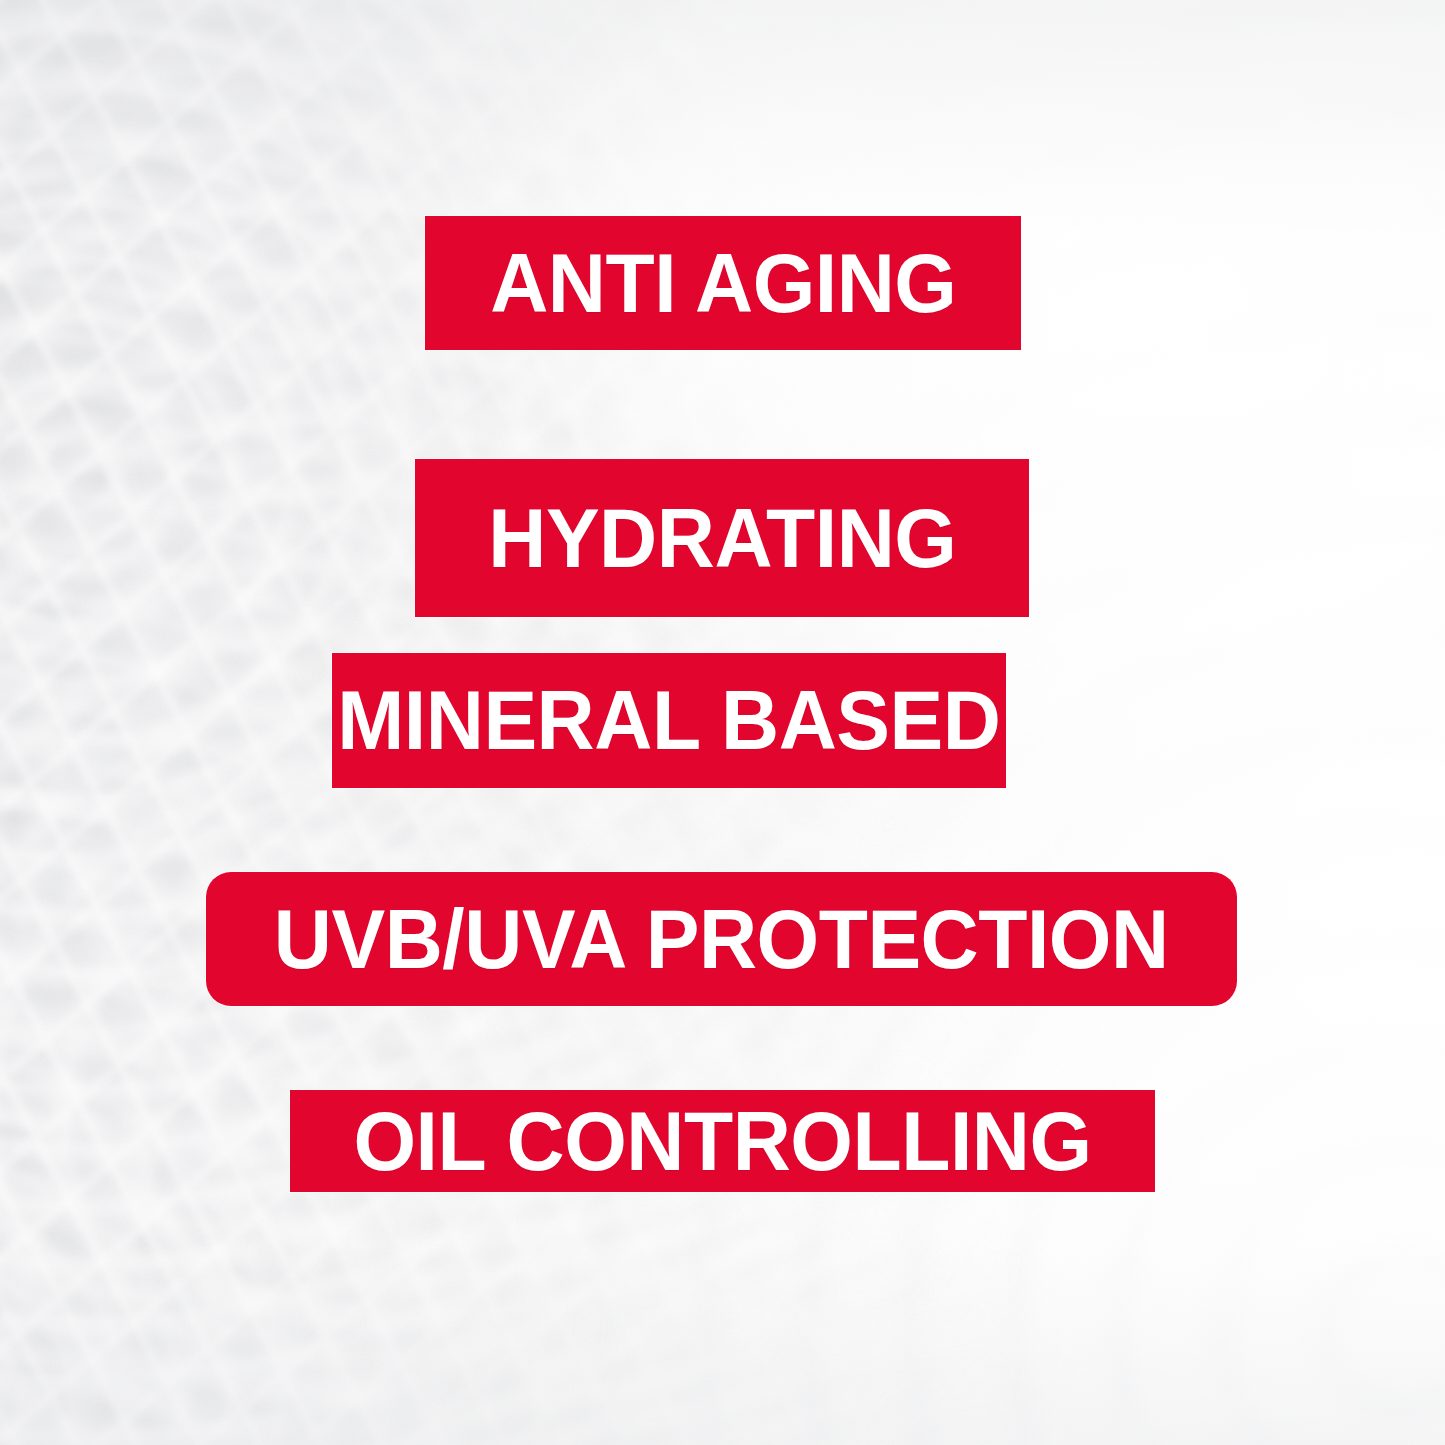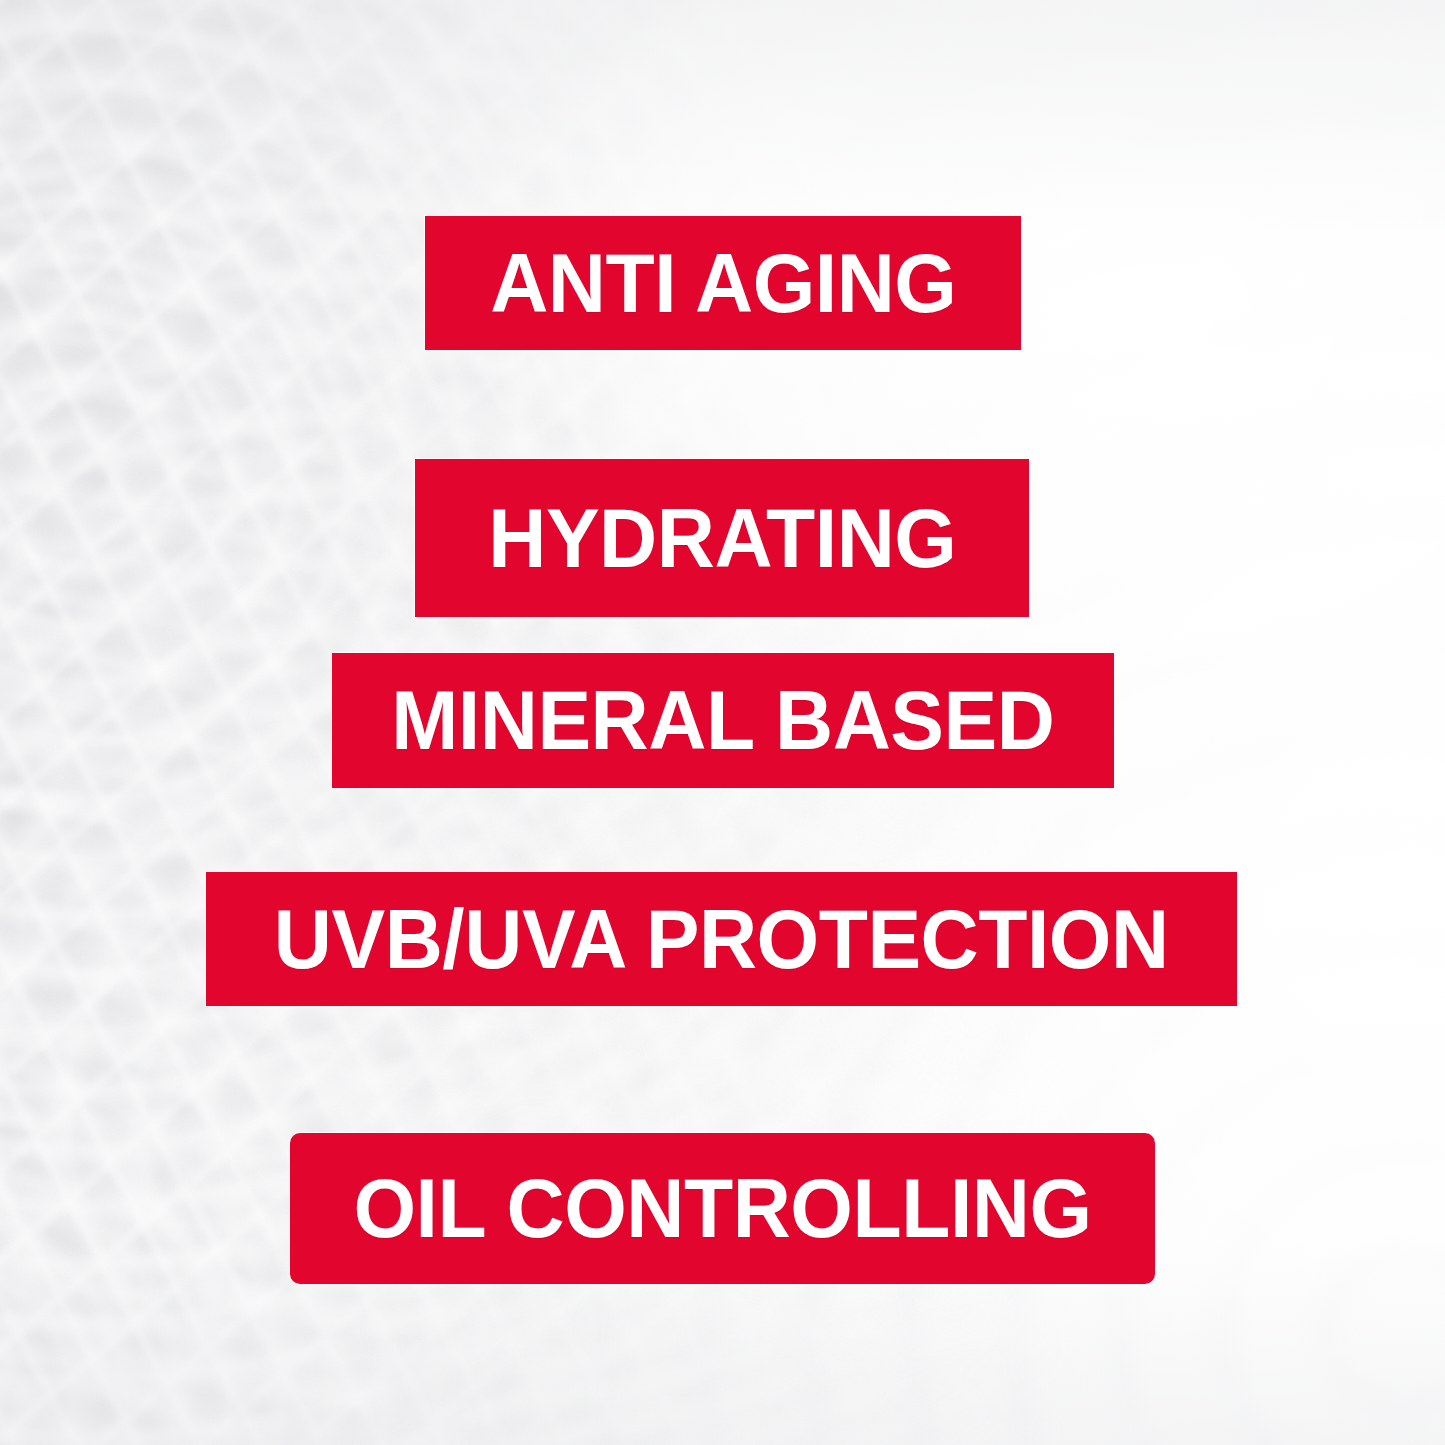--- a/index.html
+++ b/index.html
@@ -161,23 +161,23 @@
     letter-spacing: -0.5px;
     line-height: 1;
     white-space: nowrap;
     transform: scaleX(0.97);
     text-shadow: 0 1px 1px rgba(120,0,15,0.18);
   }
 
   
   #banner-1 { left: 425px;  top: 216px;  width: 596px;  height: 134px; }
   #banner-2 { left: 415px;  top: 435px;  width: 614px;  height: 158px; margin-top: 24px; }
-  #banner-3 { left: 332px;  top: 653px;  width: 782px;  height: 135px; }
-  #banner-4 { left: 206px;  top: 872px;  width: 1031px; height: 134px; }
-  #banner-5 { left: 290px;  top: 1133px; width: 865px;  height: 151px; border-radius: 10px; }
+  #banner-3 { left: 332px;  top: 653px;  width: 674px;  height: 135px; }
+  #banner-4 { left: 206px;  top: 872px;  width: 1031px; height: 134px; border-radius: 25px; }
+  #banner-5 { left: 290px;  top: 1090px; width: 865px;  height: 102px; }
 
   #banner-1 .banner-label { font-size: 83px; }
   #banner-2 .banner-label { font-size: 83px; }
   #banner-3 .banner-label { font-size: 83px; }
   #banner-4 .banner-label { font-size: 83px; }
   #banner-5 .banner-label { font-size: 83px; }
 </style>
 </head>
 <body>
 

